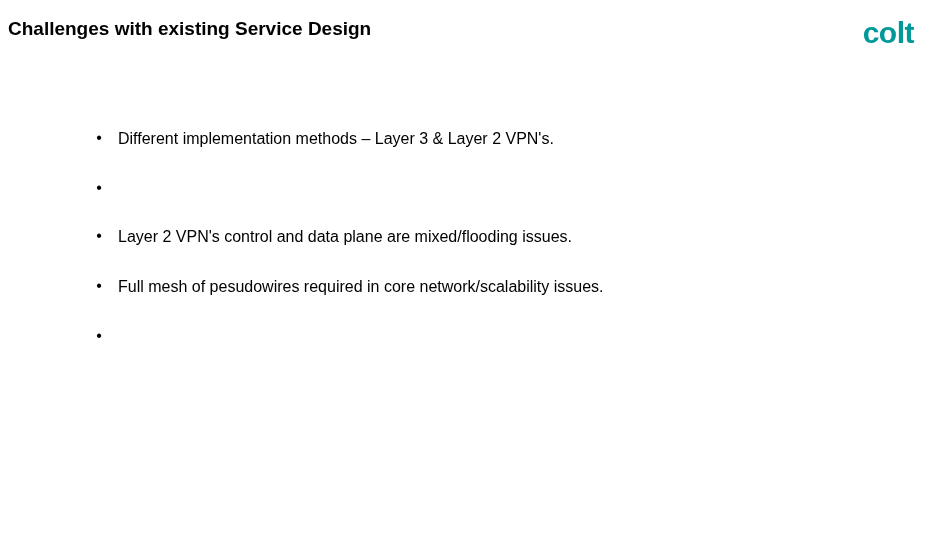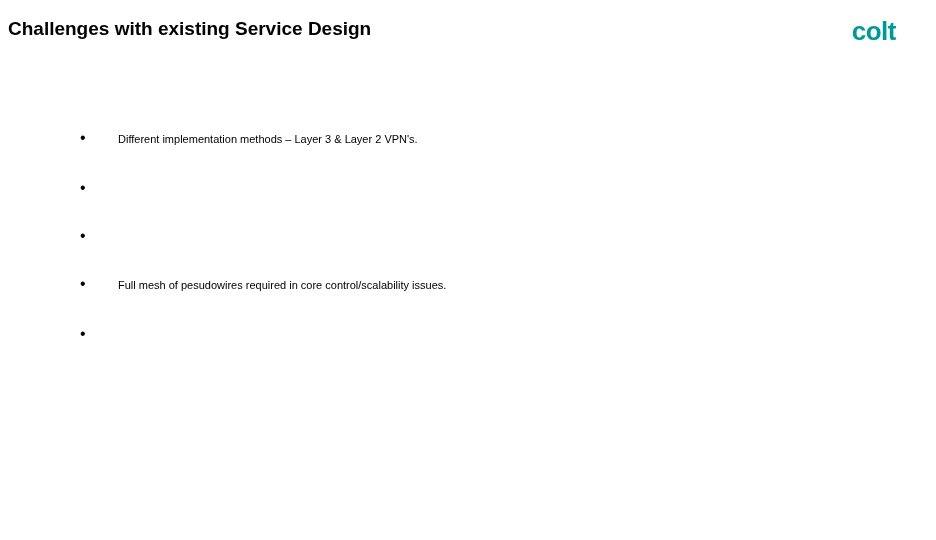--- a/index.html
+++ b/index.html
@@ -1,35 +1,35 @@
 <!DOCTYPE html>
 <html><head>
   <meta charset="utf-8">
   <style>
-    * { margin: 0; padding: 0; box-sizing: border-box; }
+    * { margin: 0; padding: 0; box-sizing: border-box; text-align: center; }
     body {
       width: 936px;
       height: 540px;
       background: #ffffff;
       font-family: Arial, Helvetica, sans-serif;
       color: #000000;
       position: relative;
     }
     .slide-title {
       position: absolute;
       top: 18px;
       left: 8px;
       font-size: 19px;
       font-weight: bold;
     }
     .logo {
       position: absolute;
       top: 16px;
-      right: 40px;
-      font-size: 26px;
+      right: 22px;
+      font-size: 30px;
       font-weight: bold;
       color: #009999;
       letter-spacing: -0.5px;
       font-family: Arial, Helvetica, sans-serif;
     }
     .bullet-list {
       position: absolute;
       top: 128px;
       left: 80px;
       width: 780px;
@@ -40,21 +40,21 @@
       margin-bottom: 28px;
     }
     .bullet-dot {
       width: 38px;
       flex-shrink: 0;
       font-size: 16px;
       line-height: 20px;
       color: #000000;
     }
     .bullet-text {
-      font-size: 11px;
+      font-size: 16px;
       line-height: 22px;
       color: #000000;
     }
   </style>
 </head>
 <body>
 
 <div class="slide-title">Challenges with existing Service Design</div>
 
 <div class="logo">colt</div>
@@ -62,21 +62,22 @@
 <div class="bullet-list">
   <div class="bullet-row">
     <div class="bullet-dot">•</div>
     <div class="bullet-text">Different implementation methods – Layer 3 &amp; Layer 2 VPN's.</div>
   </div>
   <div class="bullet-row">
     <div class="bullet-dot">•</div>
   </div>
   <div class="bullet-row">
     <div class="bullet-dot">•</div>
+    <div class="bullet-text">Layer 2 VPN's control and data plane are mixed/flooding issues.</div>
   </div>
   <div class="bullet-row">
     <div class="bullet-dot">•</div>
-    <div class="bullet-text">Full mesh of pesudowires required in core control/scalability issues.</div>
+    <div class="bullet-text">Full mesh of pesudowires required in core network/scalability issues.</div>
   </div>
   <div class="bullet-row">
     <div class="bullet-dot">•</div>
   </div>
 </div>
 
 </body></html>

